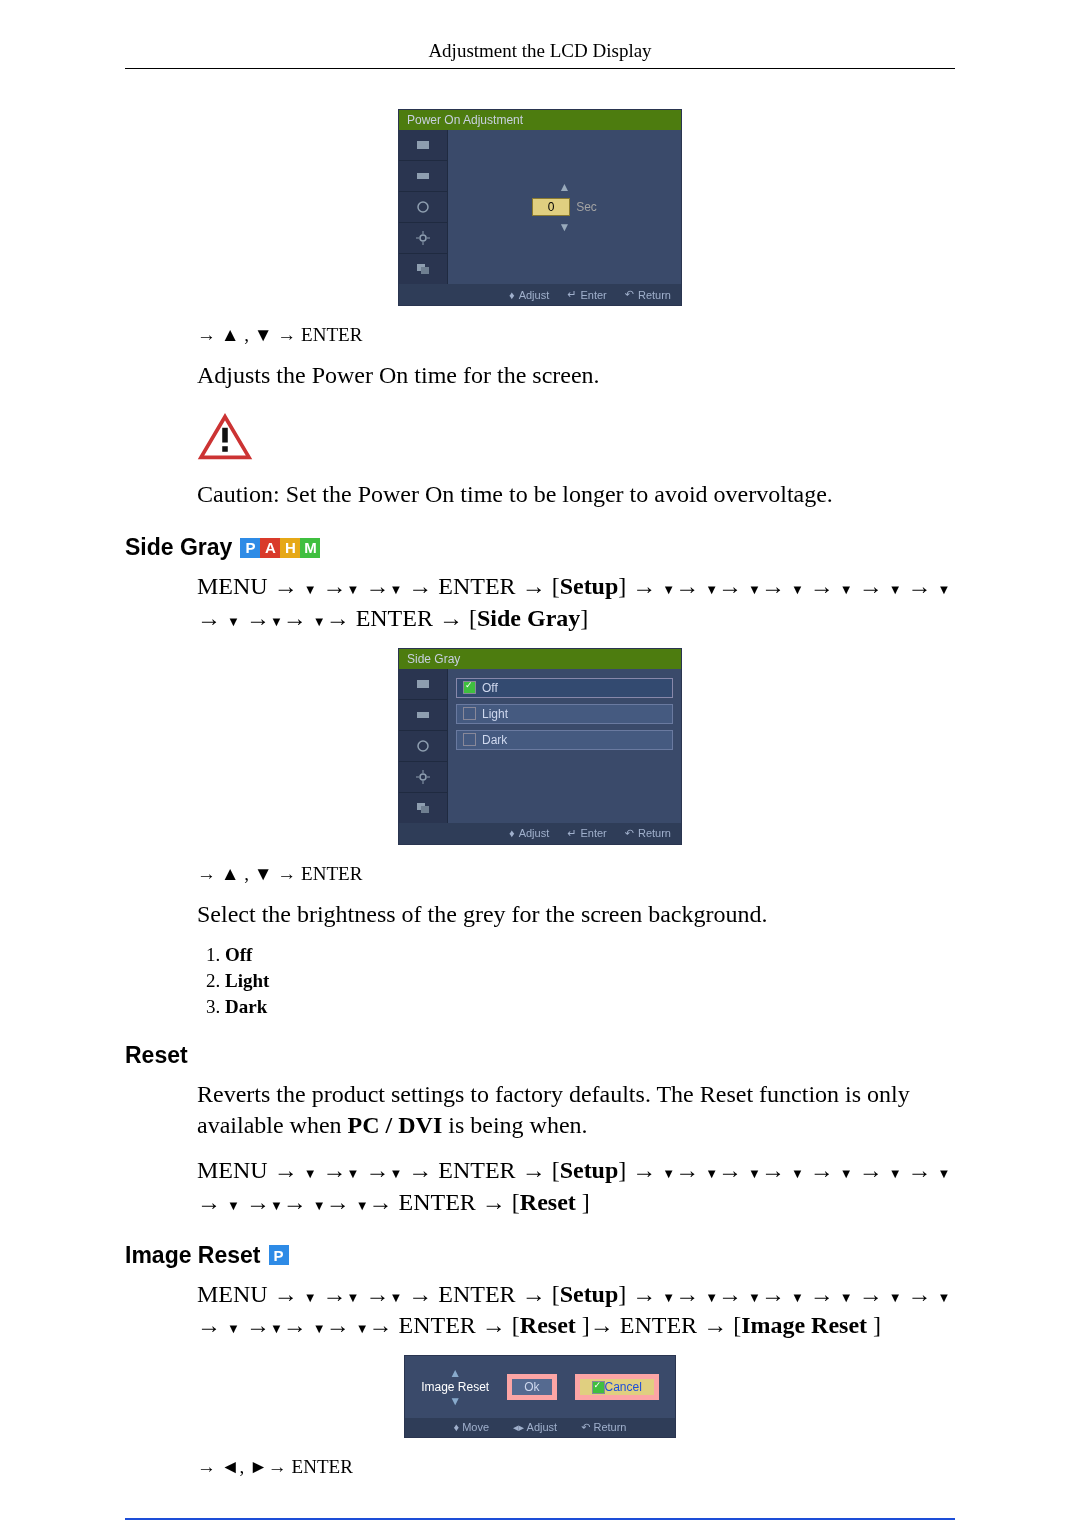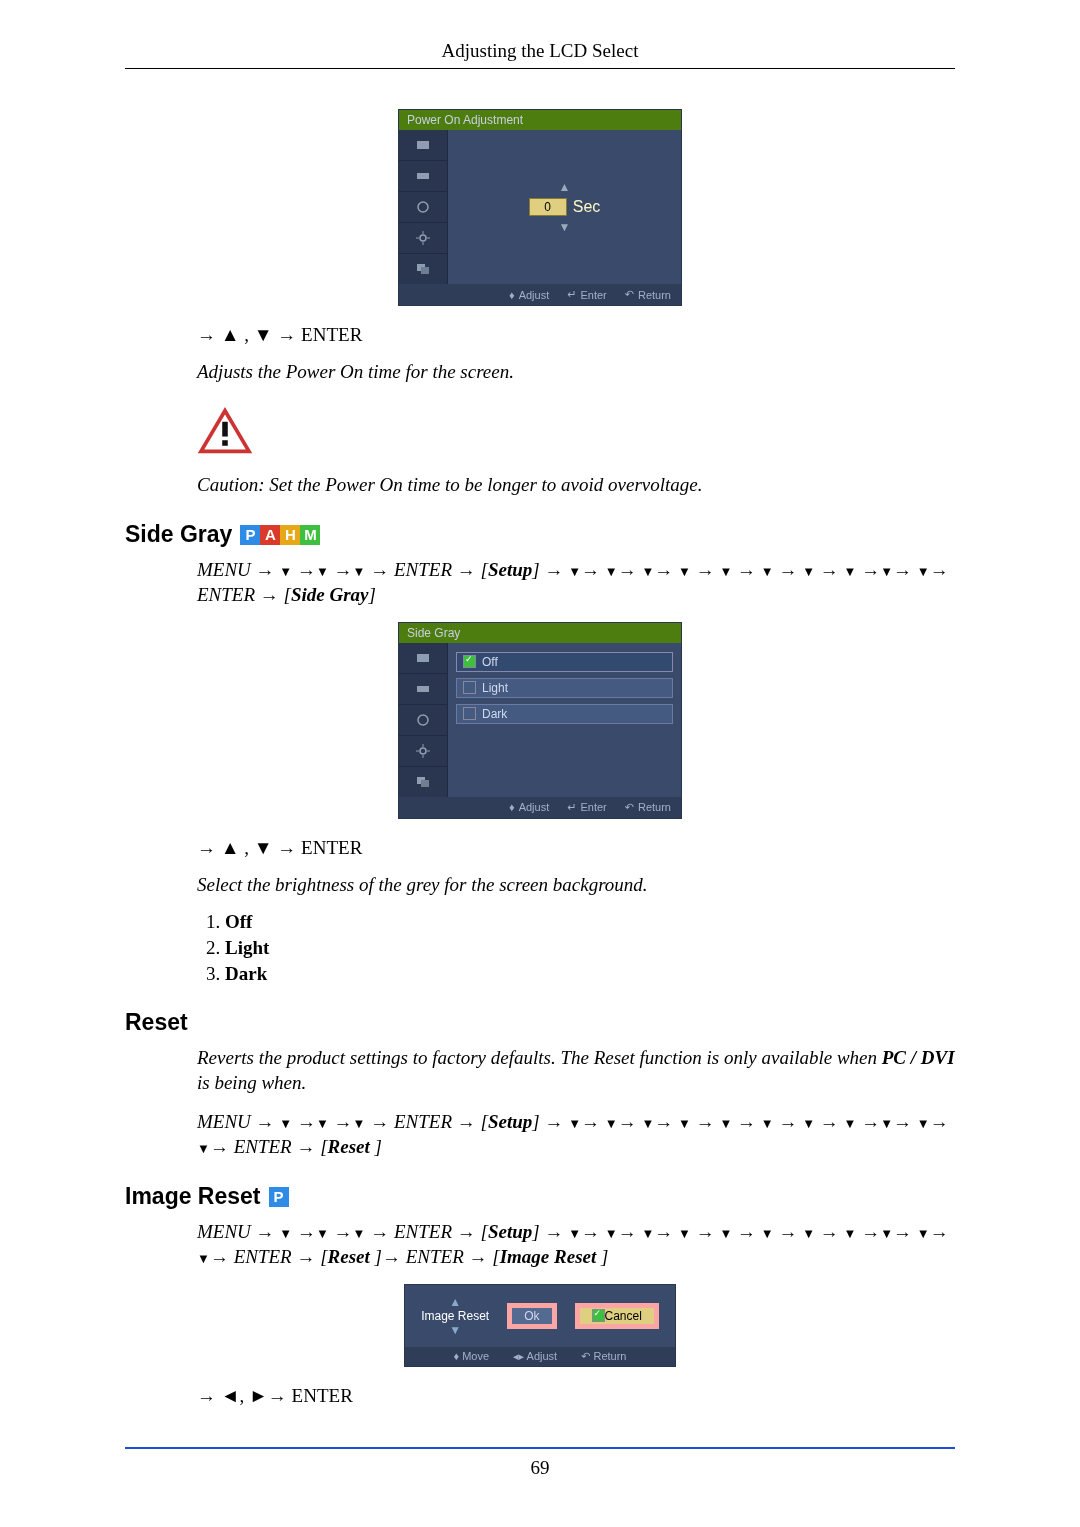--- a/index.html
+++ b/index.html
@@ -63,30 +63,30 @@
     width: 217px;
     padding:8px;
     display:flex;flex-direction:column;
   }
   .arrow-up, .arrow-down { color:#9ab;width:100%;text-align:center;font-size:12px;line-height:14px; }
   .spin-row { display:flex;align-items:center;justify-content:center;gap:6px;margin:4px 0; }
   .spin-box {
     background:#e0cf80;border:1px solid #8a7a30;color:#000;
     width:36px;text-align:center;font-size:12px;padding:1px 0;
   }
-  .spin-unit { color:#fef9c3;font-size:16px; }
+  .spin-unit { color:#a3a3a3;font-size:12px; }
   .osd-foot {
     background:#2f3d58;color:#a0b0cc;font-size:11px;
     display:flex;justify-content:flex-end;gap:18px;
     padding:4px 10px;
   }
   .osd-foot span { display:inline-flex;align-items:center;gap:4px; }
 
   .body-indent { margin-left:72px; }
-  .para { font-size:19px; line-height:1.3; margin:6px 0 14px 0;font-style:italic; }
+  .para { font-size:24px; line-height:1.3; margin:6px 0 14px 0; }
   .nav { font-size:19px; margin:8px 0 14px 0; }
   .tri-down::before{content:"▼";font-size:13px;}
   .arrow::before{content:"→";}
 
   .section-heading {
     font-family: Arial, Helvetica, sans-serif;
     font-weight: bold;
     font-size: 23px;
     margin: 24px 0 10px 0;
     display:flex;align-items:center;gap:8px;
@@ -118,30 +118,30 @@
   .chk.on{background:#3fbf3f;position:relative;}
   .chk.on::after{content:"✓";color:#fff;font-size:9px;position:absolute;left:1px;top:-2px;}
 
   .osd-dialog {
     display:inline-block;background:#3a4a6a;color:#cfd8ee;
     font-family:Arial;font-size:12px;border:1px solid #2a3550;
   }
   .osd-dialog-body{display:flex;align-items:center;gap:18px;padding:10px 16px;}
   .btn{border:5px solid #fca5a5; padding:1px 12px;font-size:12px;}
   .btn.ok{background:#556a90;color:#cfd8ee;}
-  .btn.cancel{background:#e0cf80;color:#000000; display:inline-flex;align-items:center;}
+  .btn.cancel{background:#e0cf80;color:#1d4ed8; display:inline-flex;align-items:center;}
   .osd-dialog-foot{background:#2f3d58;color:#a0b0cc;font-size:11px;
     display:flex;justify-content:center;gap:24px;padding:3px 10px;}
 </style>
 </head>
 <body>
 
 <div class="page">
 
-  <div class="header-line">Adjusting the LCD Select</div>
+  <div class="header-line">Adjustment the LCD Display</div>
 
   <div class="center-block">
     <div class="osd">
       <div class="osd-title">Power On Adjustment</div>
       <div class="osd-body">
         <div class="osd-side">
           <div class="osd-iconcell">
               <svg viewBox="0 0 16 16">
                 <path fill="#9ab" d="M2 4h12v8H2zM4 6h8v4H4z"></path>
               </svg>

